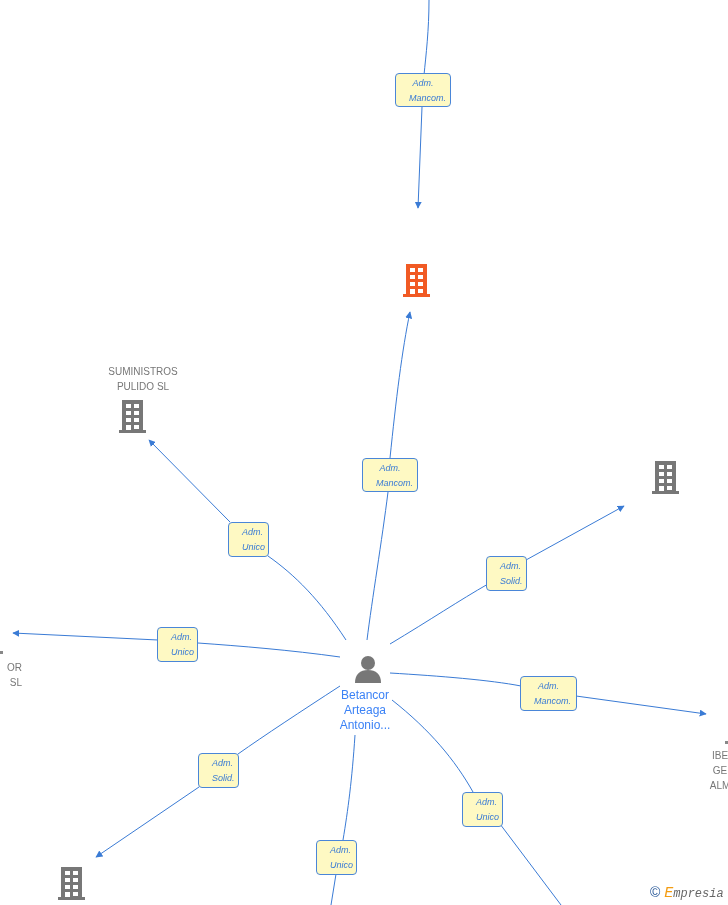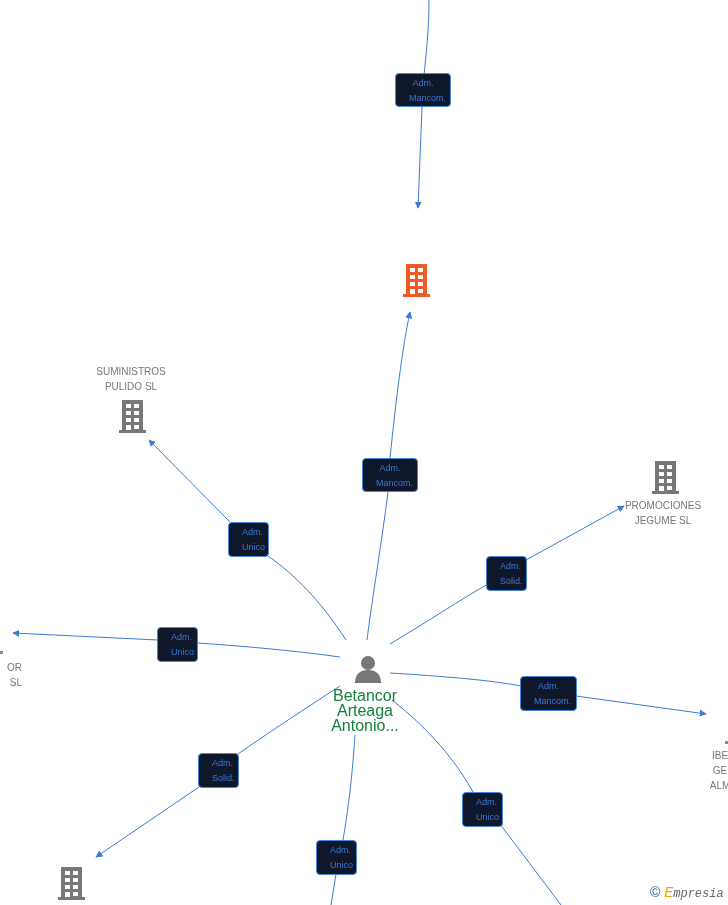--- a/index.html
+++ b/index.html
@@ -4,24 +4,24 @@
   <style>
     html, body { margin: 0; padding: 0; background: #ffffff; }
     body { width: 728px; height: 905px; position: relative; overflow: hidden;
            font-family: "Liberation Sans", sans-serif; }
     #canvas { position: absolute; left: 0; top: 0; width: 728px; height: 905px; }
     svg.edges { position: absolute; left: 0; top: 0; width: 728px; height: 905px; }
     .edge { fill: none; stroke: #3a7bd5; stroke-width: 1; }
     .node-label { position: absolute; text-align: center; color: #777777;
                   font-size: 10px; line-height: 15px; white-space: pre-line; }
     .node-label.main { font-weight: bold; font-size: 11px; color: #7a7a7a; letter-spacing: 0.3px; }
-    .node-label.person { font-size: 16px; line-height: 15px; color: #15803d; }
-    .edge-label { position: absolute; background: #0f172a; border: 1px solid #4a86d8;
+    .node-label.person { font-size: 12px; line-height: 15px; color: #3b82f6; }
+    .edge-label { position: absolute; background: #fef9c3; border: 1px solid #4a86d8;
                   border-radius: 4px; color: #3a7bd5; font-size: 9px; line-height: 15px;
-                  text-align: center; padding: 2px 13px; box-sizing: border-box; }
+                  text-align: center; padding: 2px 13px; box-sizing: border-box; font-style: italic; }
     .icon { position: absolute; }
     .watermark { position: absolute; left: 650px; top: 884px; font-size: 14px; color: #2a5a9a; }
     .watermark .brand { font-family: Liberation Mono, monospace; font-style: italic; color: #666; font-size: 12px; }
     .watermark .brand-e { color: #f39c12; font-size: 15px; }
   </style>
 </head>
 <body>
 
 <div id="canvas">
 
@@ -78,21 +78,21 @@
         <rect x="18" y="6" width="5" height="4"></rect>
       <rect x="10" y="13" width="5" height="4"></rect>
         <rect x="18" y="13" width="5" height="4"></rect>
       <rect x="10" y="20" width="5" height="4"></rect>
         <rect x="18" y="20" width="5" height="4"></rect>
       <rect x="10" y="27" width="5" height="5"></rect>
         <rect x="18" y="27" width="5" height="4"></rect>
     </g>
   </svg>
 
-  <div class="node-label" style="left:76px;top:364px;width:110px;">SUMINISTROS
+  <div class="node-label" style="left:88px;top:364px;width:110px;">SUMINISTROS
 PULIDO SL</div>
   <svg class="icon" style="left:116px;top:398px;" width="33" height="36" viewBox="0 0 33 36">
     <rect x="6" y="2" width="21" height="31" fill="#777777"></rect>
     <rect x="3" y="32" width="27" height="3" fill="#777777"></rect>
     <g fill="#ffffff">
       <rect x="10" y="6" width="5" height="4"></rect>
         <rect x="18" y="6" width="5" height="4"></rect>
       <rect x="10" y="13" width="5" height="4"></rect>
         <rect x="18" y="13" width="5" height="4"></rect>
       <rect x="10" y="20" width="5" height="4"></rect>
@@ -109,22 +109,20 @@
       <rect x="10" y="6" width="5" height="4"></rect>
         <rect x="18" y="6" width="5" height="4"></rect>
       <rect x="10" y="13" width="5" height="4"></rect>
         <rect x="18" y="13" width="5" height="4"></rect>
       <rect x="10" y="20" width="5" height="4"></rect>
         <rect x="18" y="20" width="5" height="4"></rect>
       <rect x="10" y="27" width="5" height="5"></rect>
         <rect x="18" y="27" width="5" height="4"></rect>
     </g>
   </svg>
-  <div class="node-label" style="left:608px;top:498px;width:110px;">PROMOCIONES
-JEGUME SL</div>
 
   <div class="node-label" style="left:-8px;top:660px;width:30px;text-align:right;">OR
 SL</div>
   <div style="position:absolute;left:0px;top:651px;width:3px;height:3px;background:#888;"></div>
 
   <div style="position:absolute;left:725px;top:741px;width:3px;height:3px;background:#888;"></div>
   <div class="node-label" style="left:700px;top:748px;width:40px;">IBE
 GE
 ALM</div>
 

